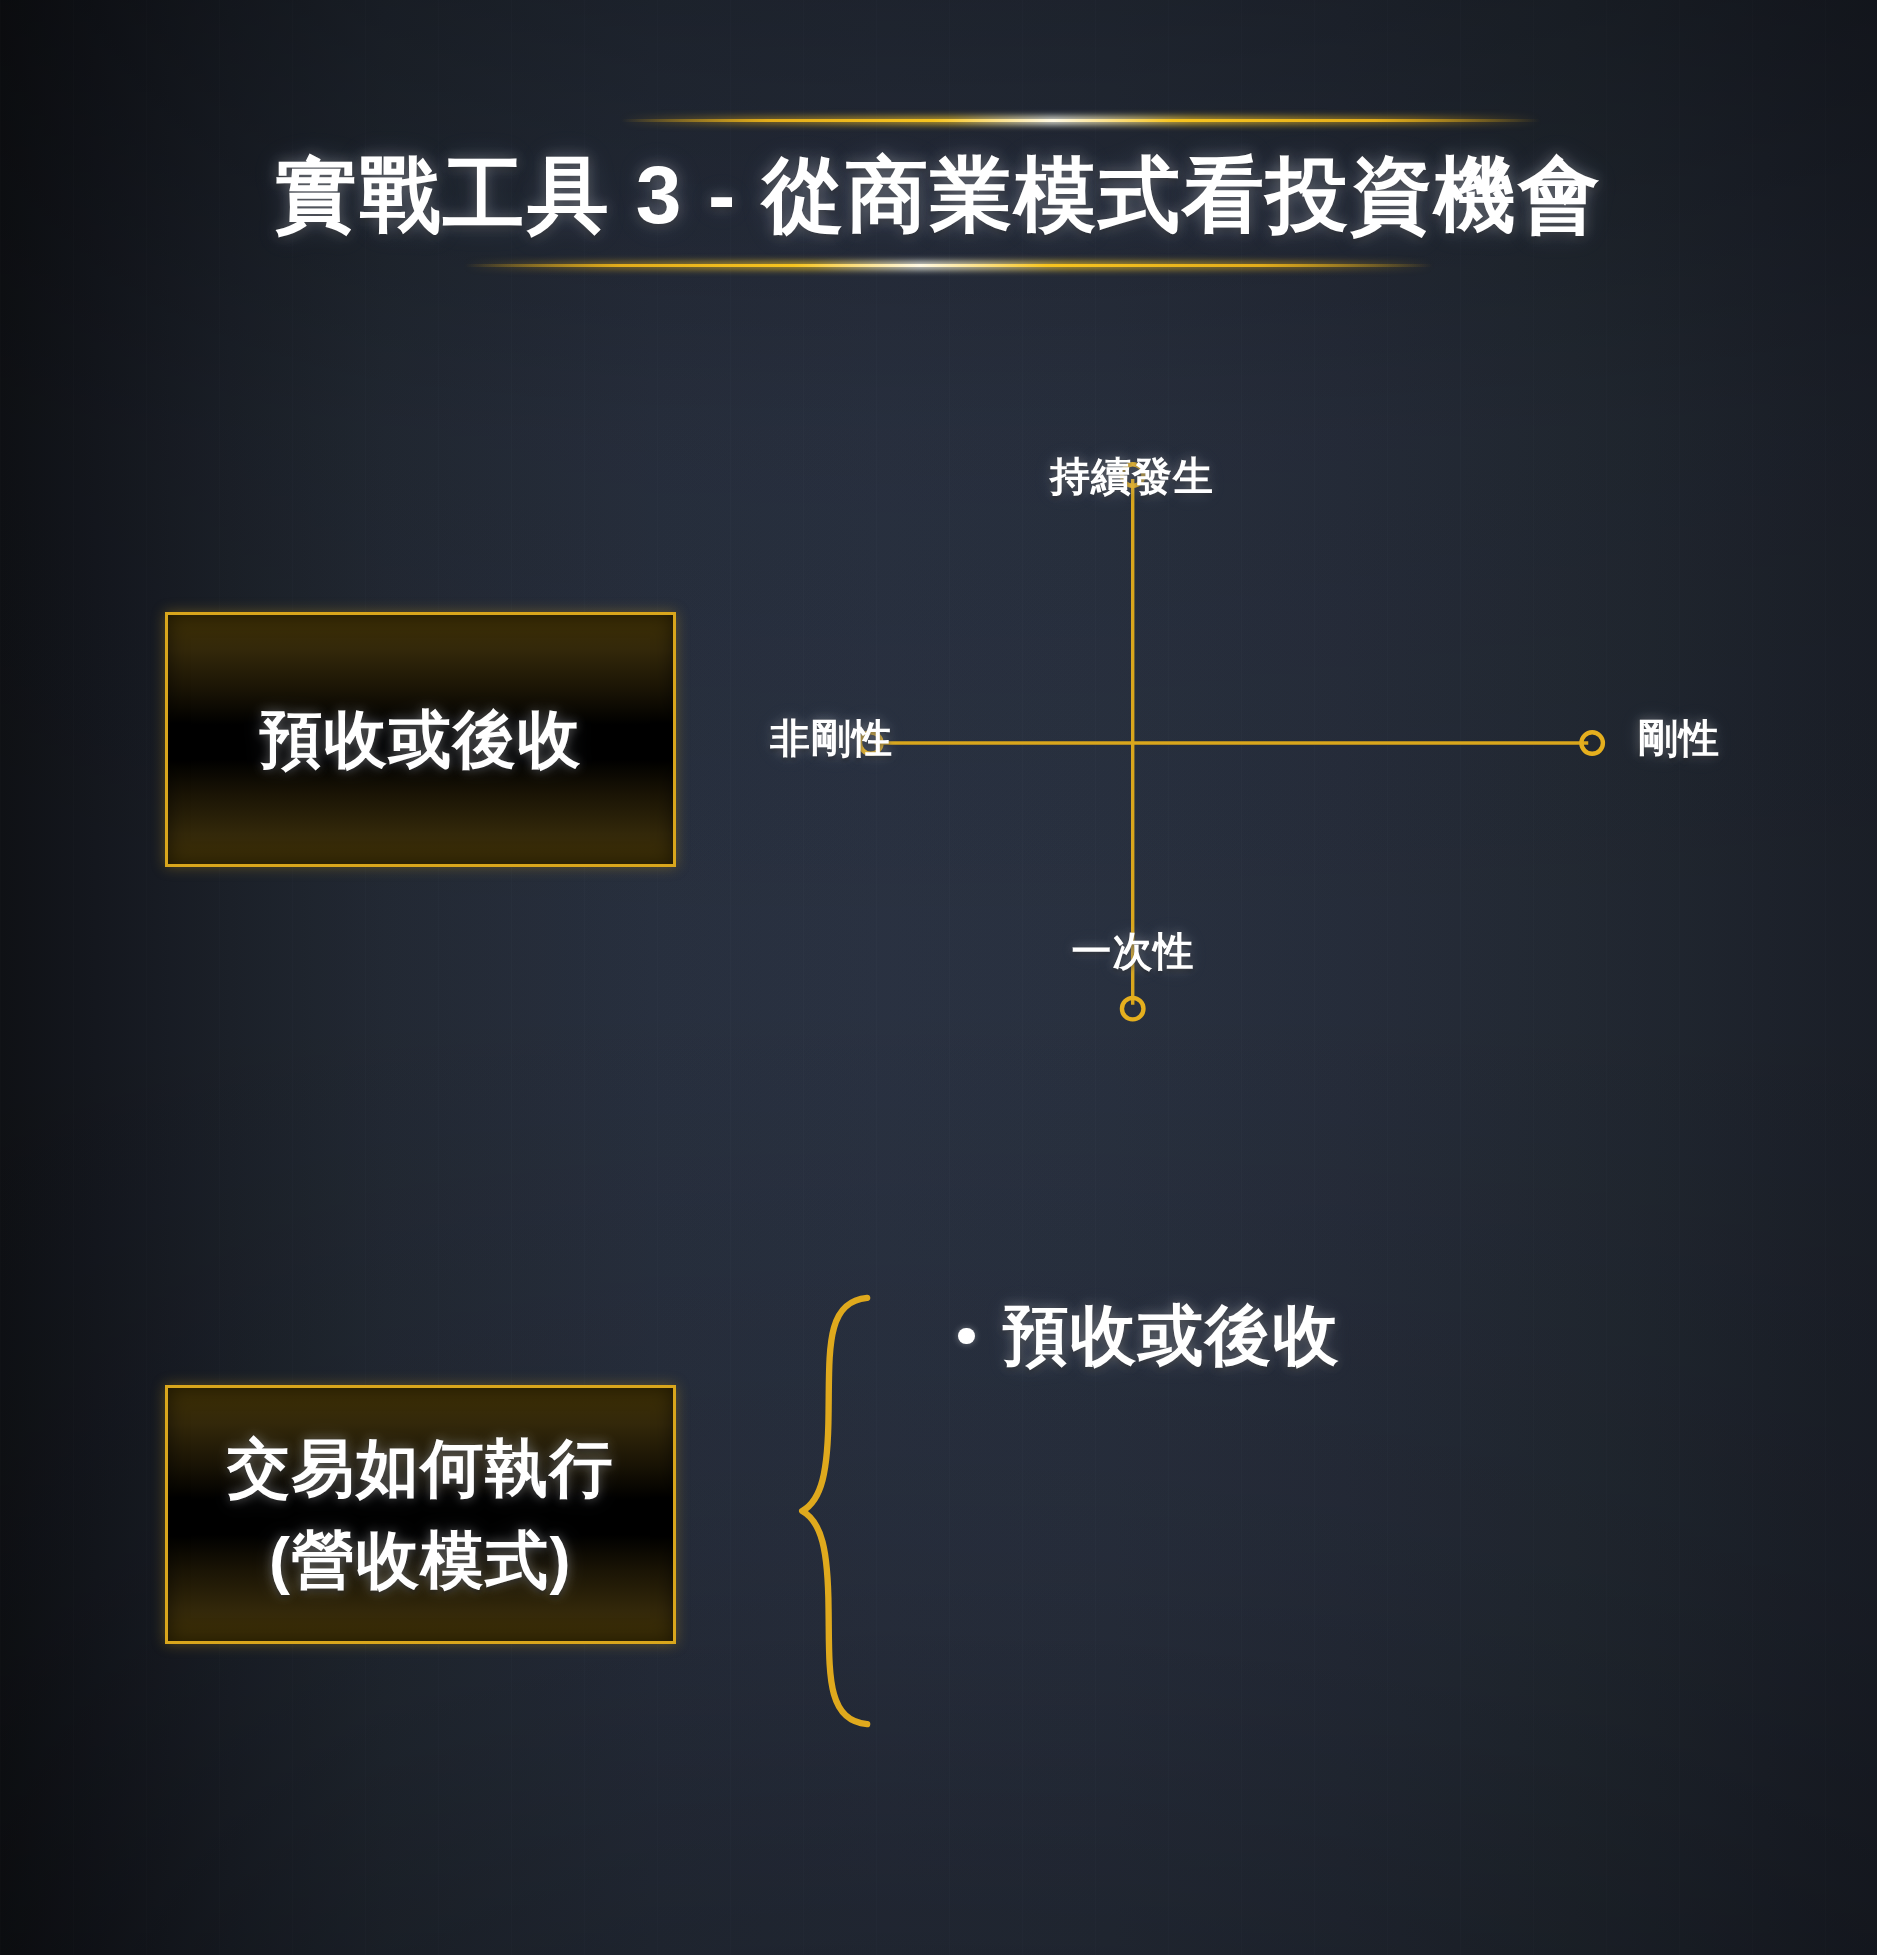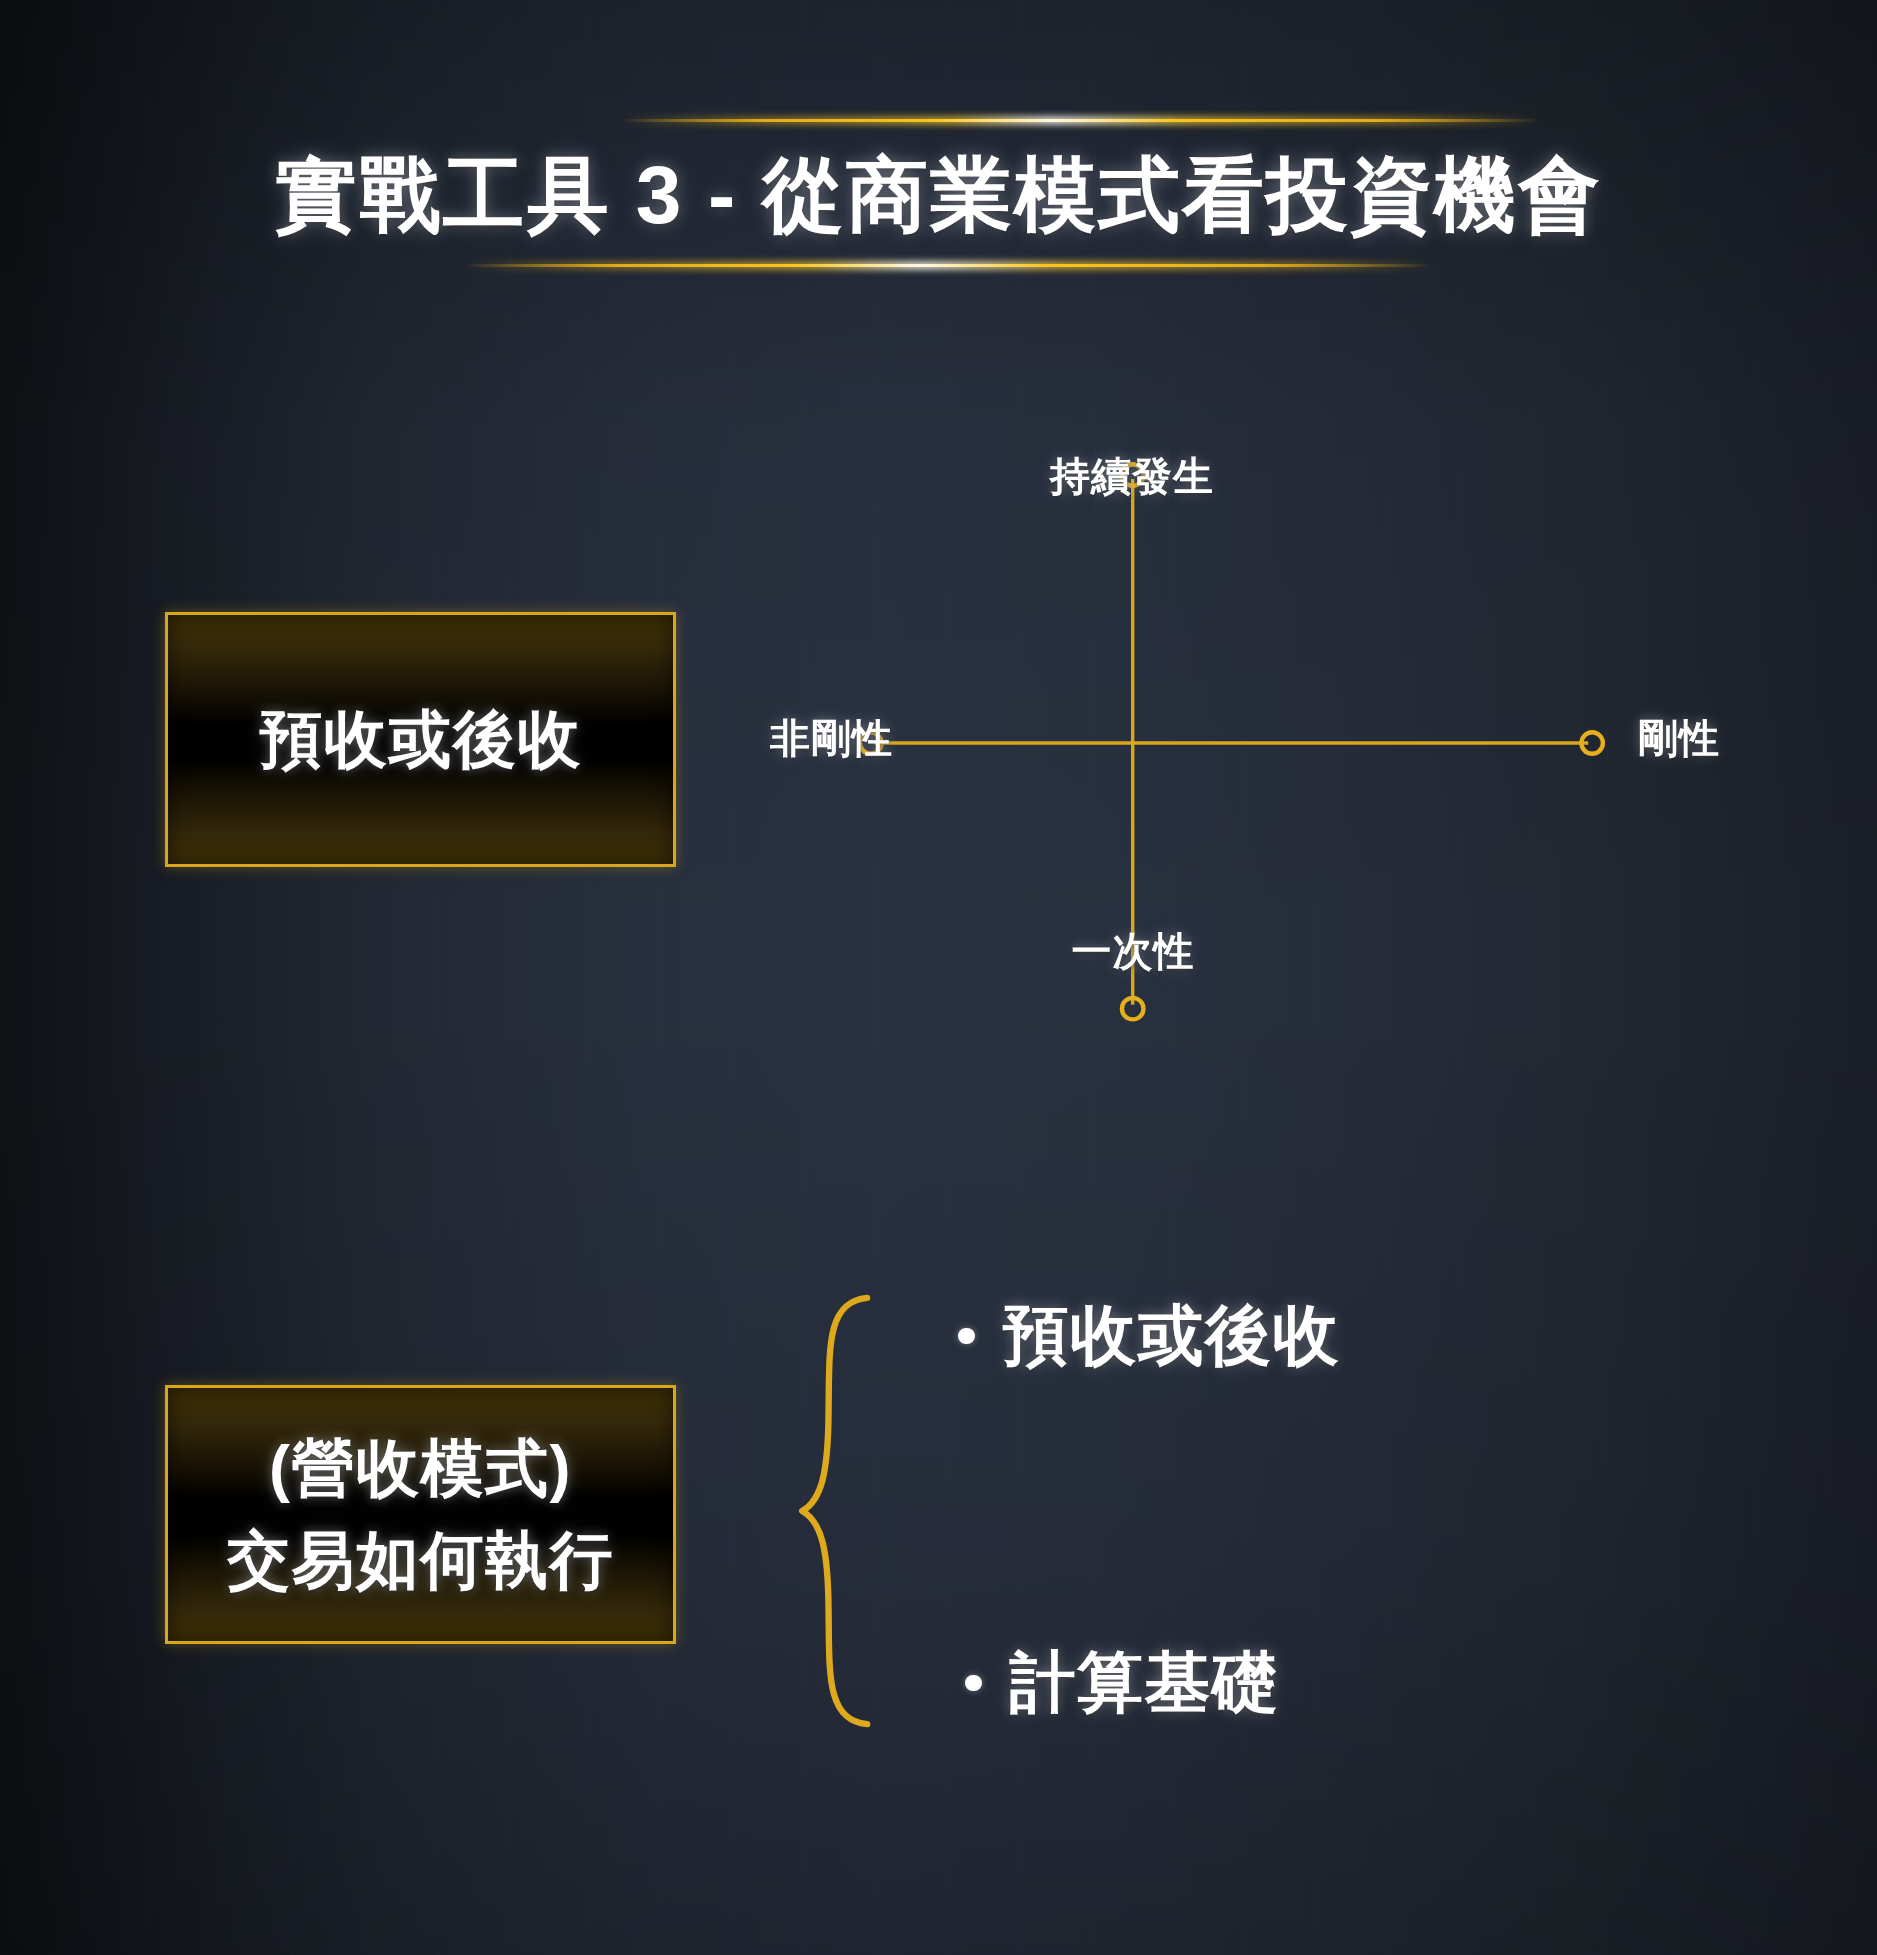--- a/index.html
+++ b/index.html
@@ -235,22 +235,22 @@
       <div class="glow"></div>
       <div class="core"></div>
     </div>
   </div>
 
   <div id="box-demand" class="gold-box">
     <div class="bx-line">預收或後收</div>
   </div>
 
   <div id="box-revenue" class="gold-box">
+    <div class="bx-line">交易如何執行</div>
     <div class="bx-line">(營收模式)</div>
-    <div class="bx-line">交易如何執行</div>
   </div>
 
   <div id="axis-diagram">
     <svg viewBox="0 0 1960 1290" preserveAspectRatio="none">
 
       <line x1="828" y1="100" x2="828" y2="1175" stroke="#d9a61c" stroke-width="7"></line>
 
       <line x1="300" y1="640" x2="1760" y2="640" stroke="#d9a61c" stroke-width="7"></line>
 
       <circle cx="828" cy="92" r="22" fill="none" stroke="#e5af1e" stroke-width="9"></circle>
@@ -273,19 +273,15 @@
                C 112 472, 125 530, 126 650
                C 128 780, 120 878, 205 886" fill="none" stroke="#dfa91d" stroke-width="13" stroke-linecap="round" stroke-linejoin="round"></path>
     </svg>
   </div>
 
   <div class="bullet-row" id="bullet-1">
     <span class="bullet-dot"></span>
     <span class="bullet-text">預收或後收</span>
   </div>
 
-  <div class="bullet-row" id="bullet-2">
-    <span class="bullet-dot"></span>
-    <span class="bullet-text">計算基礎</span>
-  </div>
 
 </div>
 
 
 </body></html>

